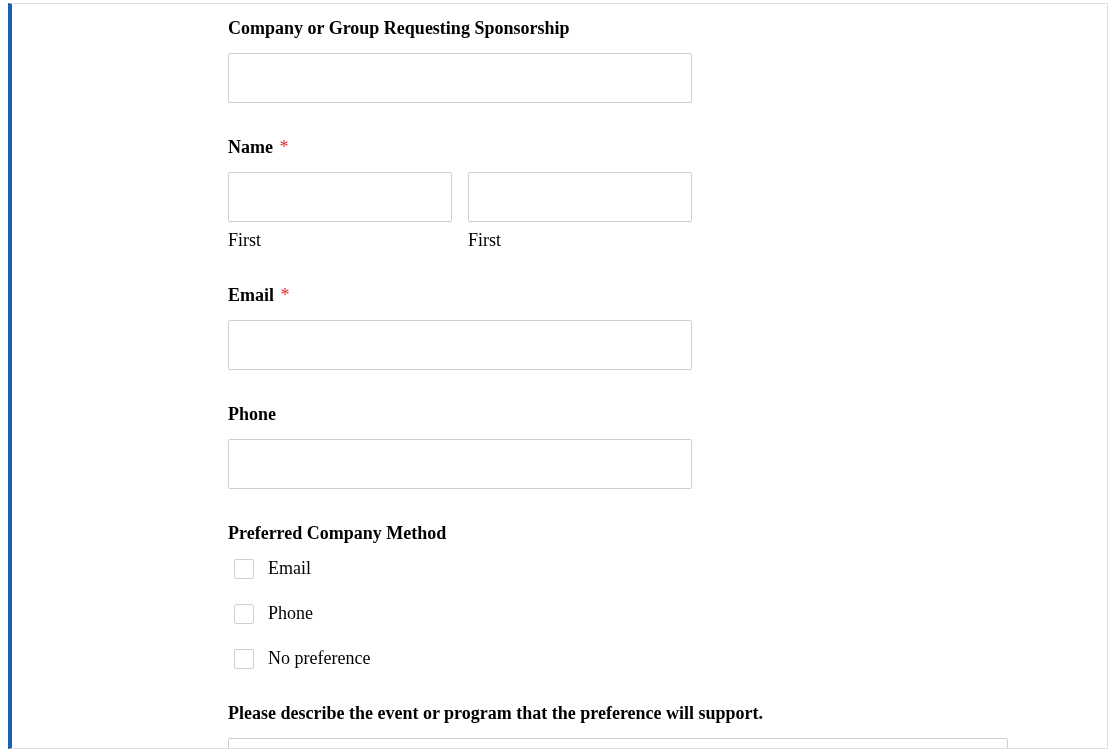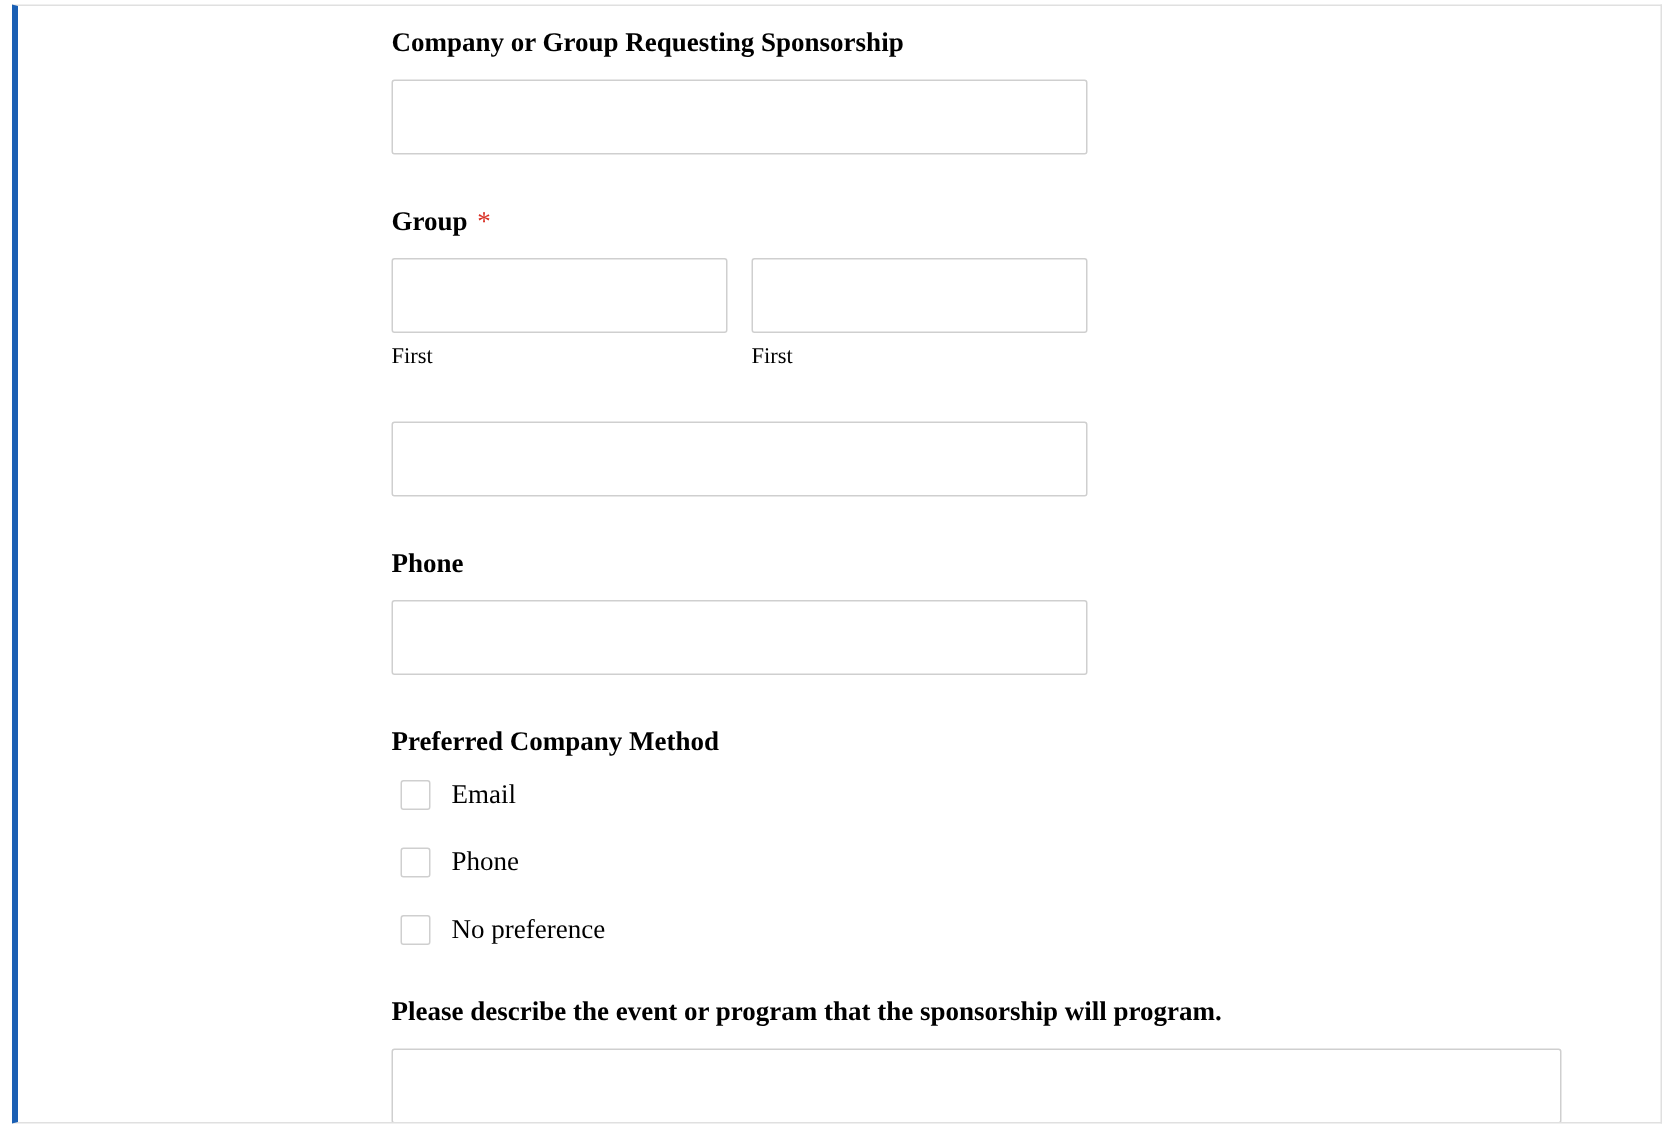--- a/index.html
+++ b/index.html
@@ -12,21 +12,21 @@
     border-left: 4px solid #1a5fb4;
     background: #fff;
     overflow: hidden;
     position: relative;
   }
   .form {
     padding-left: 216px;
     padding-top: 14px;
     padding-right: 100px;
   }
-  .field { margin-bottom: 34px; margin-left: 33px; }
+  .field { margin-bottom: 34px; }
   .label {
     font-weight: bold;
     font-size: 18px;
     color: #000;
     margin-bottom: 14px;
     display: block;
   }
   .req { color: #d93025; margin-left: 2px; font-weight: normal; }
   .text-input {
     width: 464px;
@@ -34,21 +34,21 @@
     border: 1px solid #cfcfcf;
     border-radius: 2px;
     font-size: 16px;
     padding: 8px 10px;
     background: #fff;
   }
   .name-row { display: flex; gap: 16px; }
   .name-col { display: flex; flex-direction: column; }
   .name-col .text-input { width: 224px; }
   .sublabel {
-    font-size: 15px;
+    font-size: 18px;
     color: #000;
     margin-top: 8px;
     font-weight: normal;
   }
   .checkbox-row {
     display: flex;
     align-items: center;
     margin-left: 6px;
     margin-bottom: 24px;
   }
@@ -83,36 +83,40 @@
 <div class="frame">
   <div class="form">
 
     <div class="field">
       <label class="label">Company or Group Requesting Sponsorship</label>
       <input type="text" class="text-input" style="">
     </div>
 
     <div class="field">
       <label class="label">
-        <span>Group</span>
+        <span>Name</span>
         <span class="req">*</span>
       </label>
       <div class="name-row">
         <div class="name-col">
           <input type="text" class="text-input" style="">
           <span class="sublabel">First</span>
         </div>
         <div class="name-col">
           <input type="text" class="text-input" style="">
           <span class="sublabel">First</span>
         </div>
       </div>
     </div>
 
     <div class="field">
+      <label class="label">
+        <span>Email</span>
+        <span class="req">*</span>
+      </label>
       <input type="text" class="text-input" style="">
     </div>
 
     <div class="field">
       <label class="label">Phone</label>
       <input type="text" class="text-input" style="">
     </div>
 
     <div class="field field-contact">
       <label class="label">Preferred Company Method</label>
@@ -124,18 +128,18 @@
         <input type="checkbox" class="checkbox" style="">
         <span class="cb-label">Phone</span>
       </div>
       <div class="checkbox-row">
         <input type="checkbox" class="checkbox" style="">
         <span class="cb-label">No preference</span>
       </div>
     </div>
 
     <div class="field">
-      <label class="label">Please describe the event or program that the sponsorship will program.</label>
+      <label class="label">Please describe the event or program that the preference will support.</label>
       <input type="text" class="wide-input" style="">
     </div>
 
   </div>
 </div>
 
 </body></html>

